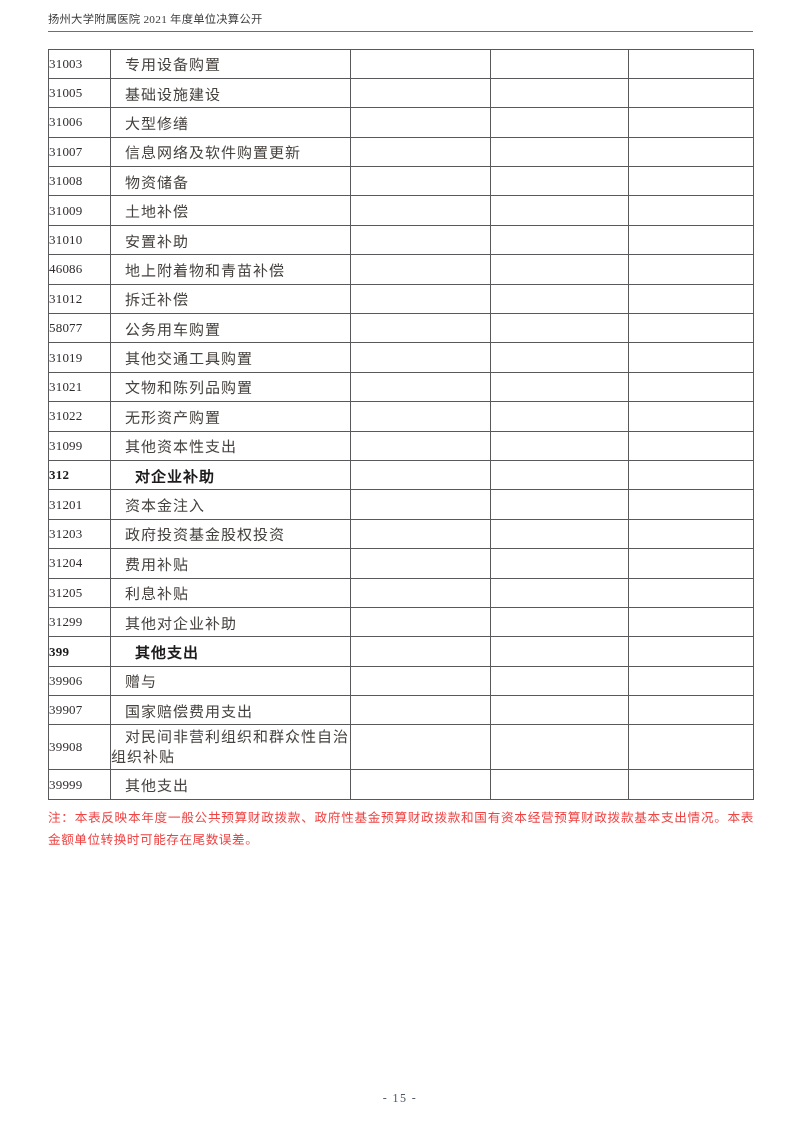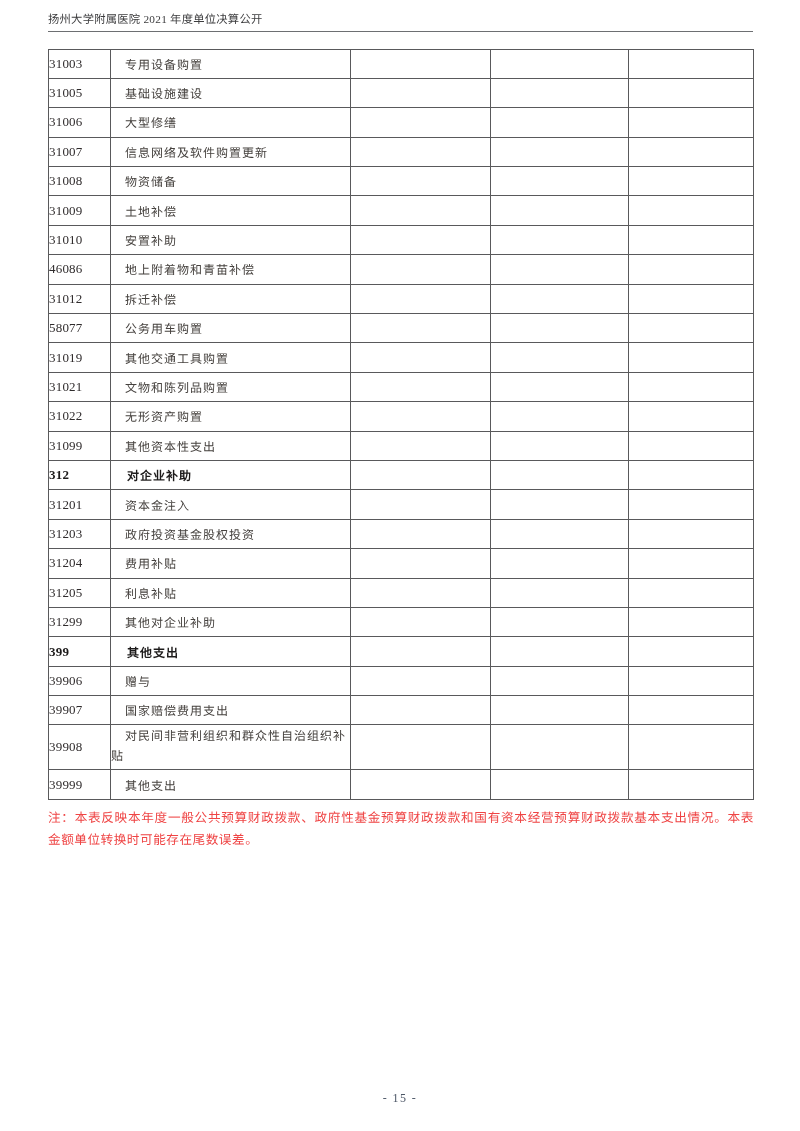--- a/index.html
+++ b/index.html
@@ -69,39 +69,39 @@
   col.c-val3  { width: 125px; }
 
   .cell-code {
     font-family: "Liberation Serif", "DejaVu Serif", serif;
     font-size: 13px;
     color: #2f2b2c;
     padding-left: 6px;
     letter-spacing: 0.2px;
   }
   .cell-name {
-    font-family: Liberation Mono, monospace;
-    font-size: 12px;
+    font-family: Liberation Sans, sans-serif;
+    font-size: 15px;
     color: #46423f;
     padding-left: 8px;
     letter-spacing: 1.0px;
     margin-top: 28px;
   }
   .cell-name .indent {
     padding-left: 14px;
     display: inline-block;
   }
 
   tr.section-row .cell-code,
   tr.section-row .cell-name {
     font-weight: bold;
     color: #1d1b1b;
   }
   tr.section-row .cell-name {
-    padding-left: 16px;
+    padding-left: 24px;
   }
 
   tr.tall-row td { height: 44px; }
   tr.tall-row .cell-name {
     line-height: 20px;
     padding-top: 2px;
     padding-bottom: 2px;
     letter-spacing: 1.0px;
   }
   tr.tall-row .cell-name .wrap-text {

